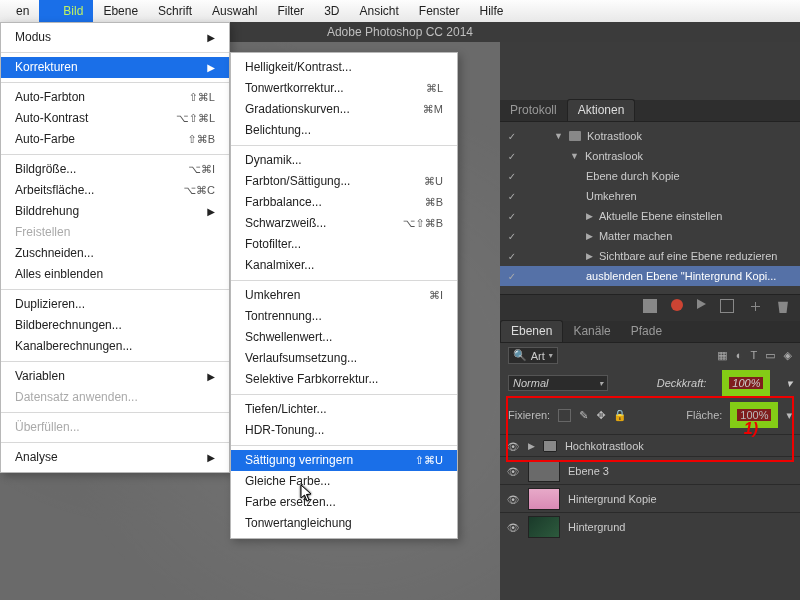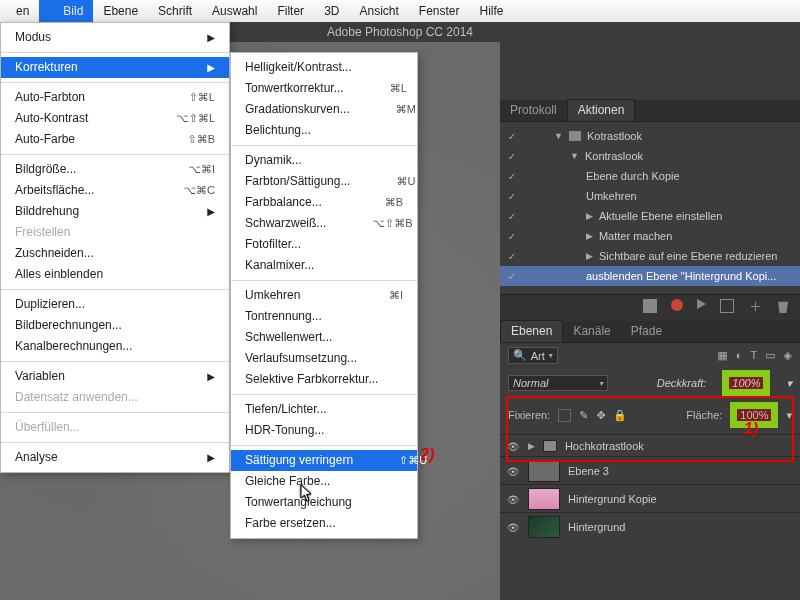--- a/index.html
+++ b/index.html
@@ -1,45 +1,45 @@
 <!DOCTYPE html>
 <html><head>
 <meta charset="utf-8">
 <style>
   * { margin: 0; padding: 0; box-sizing: border-box; font-family: -apple-system, "Helvetica Neue", Arial, sans-serif; }
   body { background: #4a4a4a; width: 800px; height: 600px; overflow: hidden; position: relative; color: #ccc; font-size: 12px; }
 
   
   .menubar { background: linear-gradient(#fdfdfd,#e8e8e8); height: 22px; display: flex; padding: 0 6px; gap: 0; }
   .menubar .mitem { padding: 0 10px; line-height: 22px; color: #222; cursor: default; }
-  .menubar .mitem.active { background: #1a6fe8; color: #e5e5e5; padding-left: 24px; }
+  .menubar .mitem.active { background: #1a6fe8; color: #bef264; padding-left: 24px; }
 
   
   .titlebar { background: #3b3b3b; height: 20px; line-height: 20px; text-align: center; color: #bfbfbf; font-size: 12px; }
 
   
   .canvas { position: absolute; left: 0; top: 42px; right: 300px; bottom: 0; background:#6a6a6a; }
   .canvas::before{content:"";position:absolute;inset:0;background:
      radial-gradient(ellipse at 70% 60%, #7a7a7a 0 30%, transparent 60%),
      radial-gradient(ellipse at 30% 40%, #5e5e5e 0 25%, transparent 55%);
      opacity:.35;}
 
   
   .dropdown { position: absolute; background: #fff; border: 1px solid #b8b8b8; box-shadow: 3px 3px 8px rgba(0,0,0,.25); padding: 4px 0; color:#222; }
-  .dropdown .row { display: flex; align-items: flex-start; padding: 2px 14px 2px 14px; line-height: 17px; white-space: nowrap; gap: 16px; }
+  .dropdown .row { display: flex; align-items: flex-start; padding: 2px 14px 2px 14px; line-height: 17px; white-space: nowrap; }
   .dropdown .row.sel { background:#1a6fe8; color:#fff; }
   .dropdown .row .label { flex: 1; }
   .dropdown .row .short { color:#555; margin-left: 30px; font-size: 11px; }
   .dropdown .row.sel .short { color:#fff; }
   .dropdown .row.disabled .label, .dropdown .row.disabled .short { color:#aaa; }
   .dropdown .sep { height:1px; background:#d8d8d8; margin: 4px 0; }
   .dropdown .arrow { margin-left:30px; font-size:10px; }
 
   #dd-bild { top: 22px; left: 0; width: 230px; z-index: 50; }
-  #dd-korr { top: 52px; left: 230px; width: 188px; z-index: 51; }
+  #dd-korr { top: 52px; left: 230px; width: 228px; z-index: 51; }
 
   
   .rightcol { position:absolute; right:0; top:42px; width:300px; bottom:0; background:#3c3c3c; }
 
   .panelhdr { display:flex; background:#2e2e2e; height:22px; align-items:flex-end; border-bottom:1px solid #222;}
   .tab { padding:3px 10px 4px; font-size:12px; color:#999; }
   .tab.active { background:#3c3c3c; color:#ddd; border:1px solid #222; border-bottom:none; border-radius:3px 3px 0 0; }
 
   .actions { padding: 4px 0 8px; }
   .actions .arow { display:flex; align-items:center; height:20px; padding: 0 4px 0 6px; gap:6px; font-size:11px; color:#ccc; }
@@ -248,24 +248,24 @@
     </div>
     <div class="sep"></div>
     <div class="row sel">
       <span class="label">Sättigung verringern</span>
       <span class="short">⇧⌘U</span>
     </div>
     <div class="row">
       <span class="label">Gleiche Farbe...</span>
     </div>
     <div class="row">
+      <span class="label">Farbe ersetzen...</span>
+    </div>
+    <div class="row">
       <span class="label">Tonwertangleichung</span>
-    </div>
-    <div class="row">
-      <span class="label">Farbe ersetzen...</span>
     </div>
   </div>
 
 <div class="rightcol">
 
   <div style="height:58px"></div>
 
   <div class="panelhdr" id="histTabs">
       <div class="tab">Protokoll</div>
       <div class="tab active">Aktionen</div>

